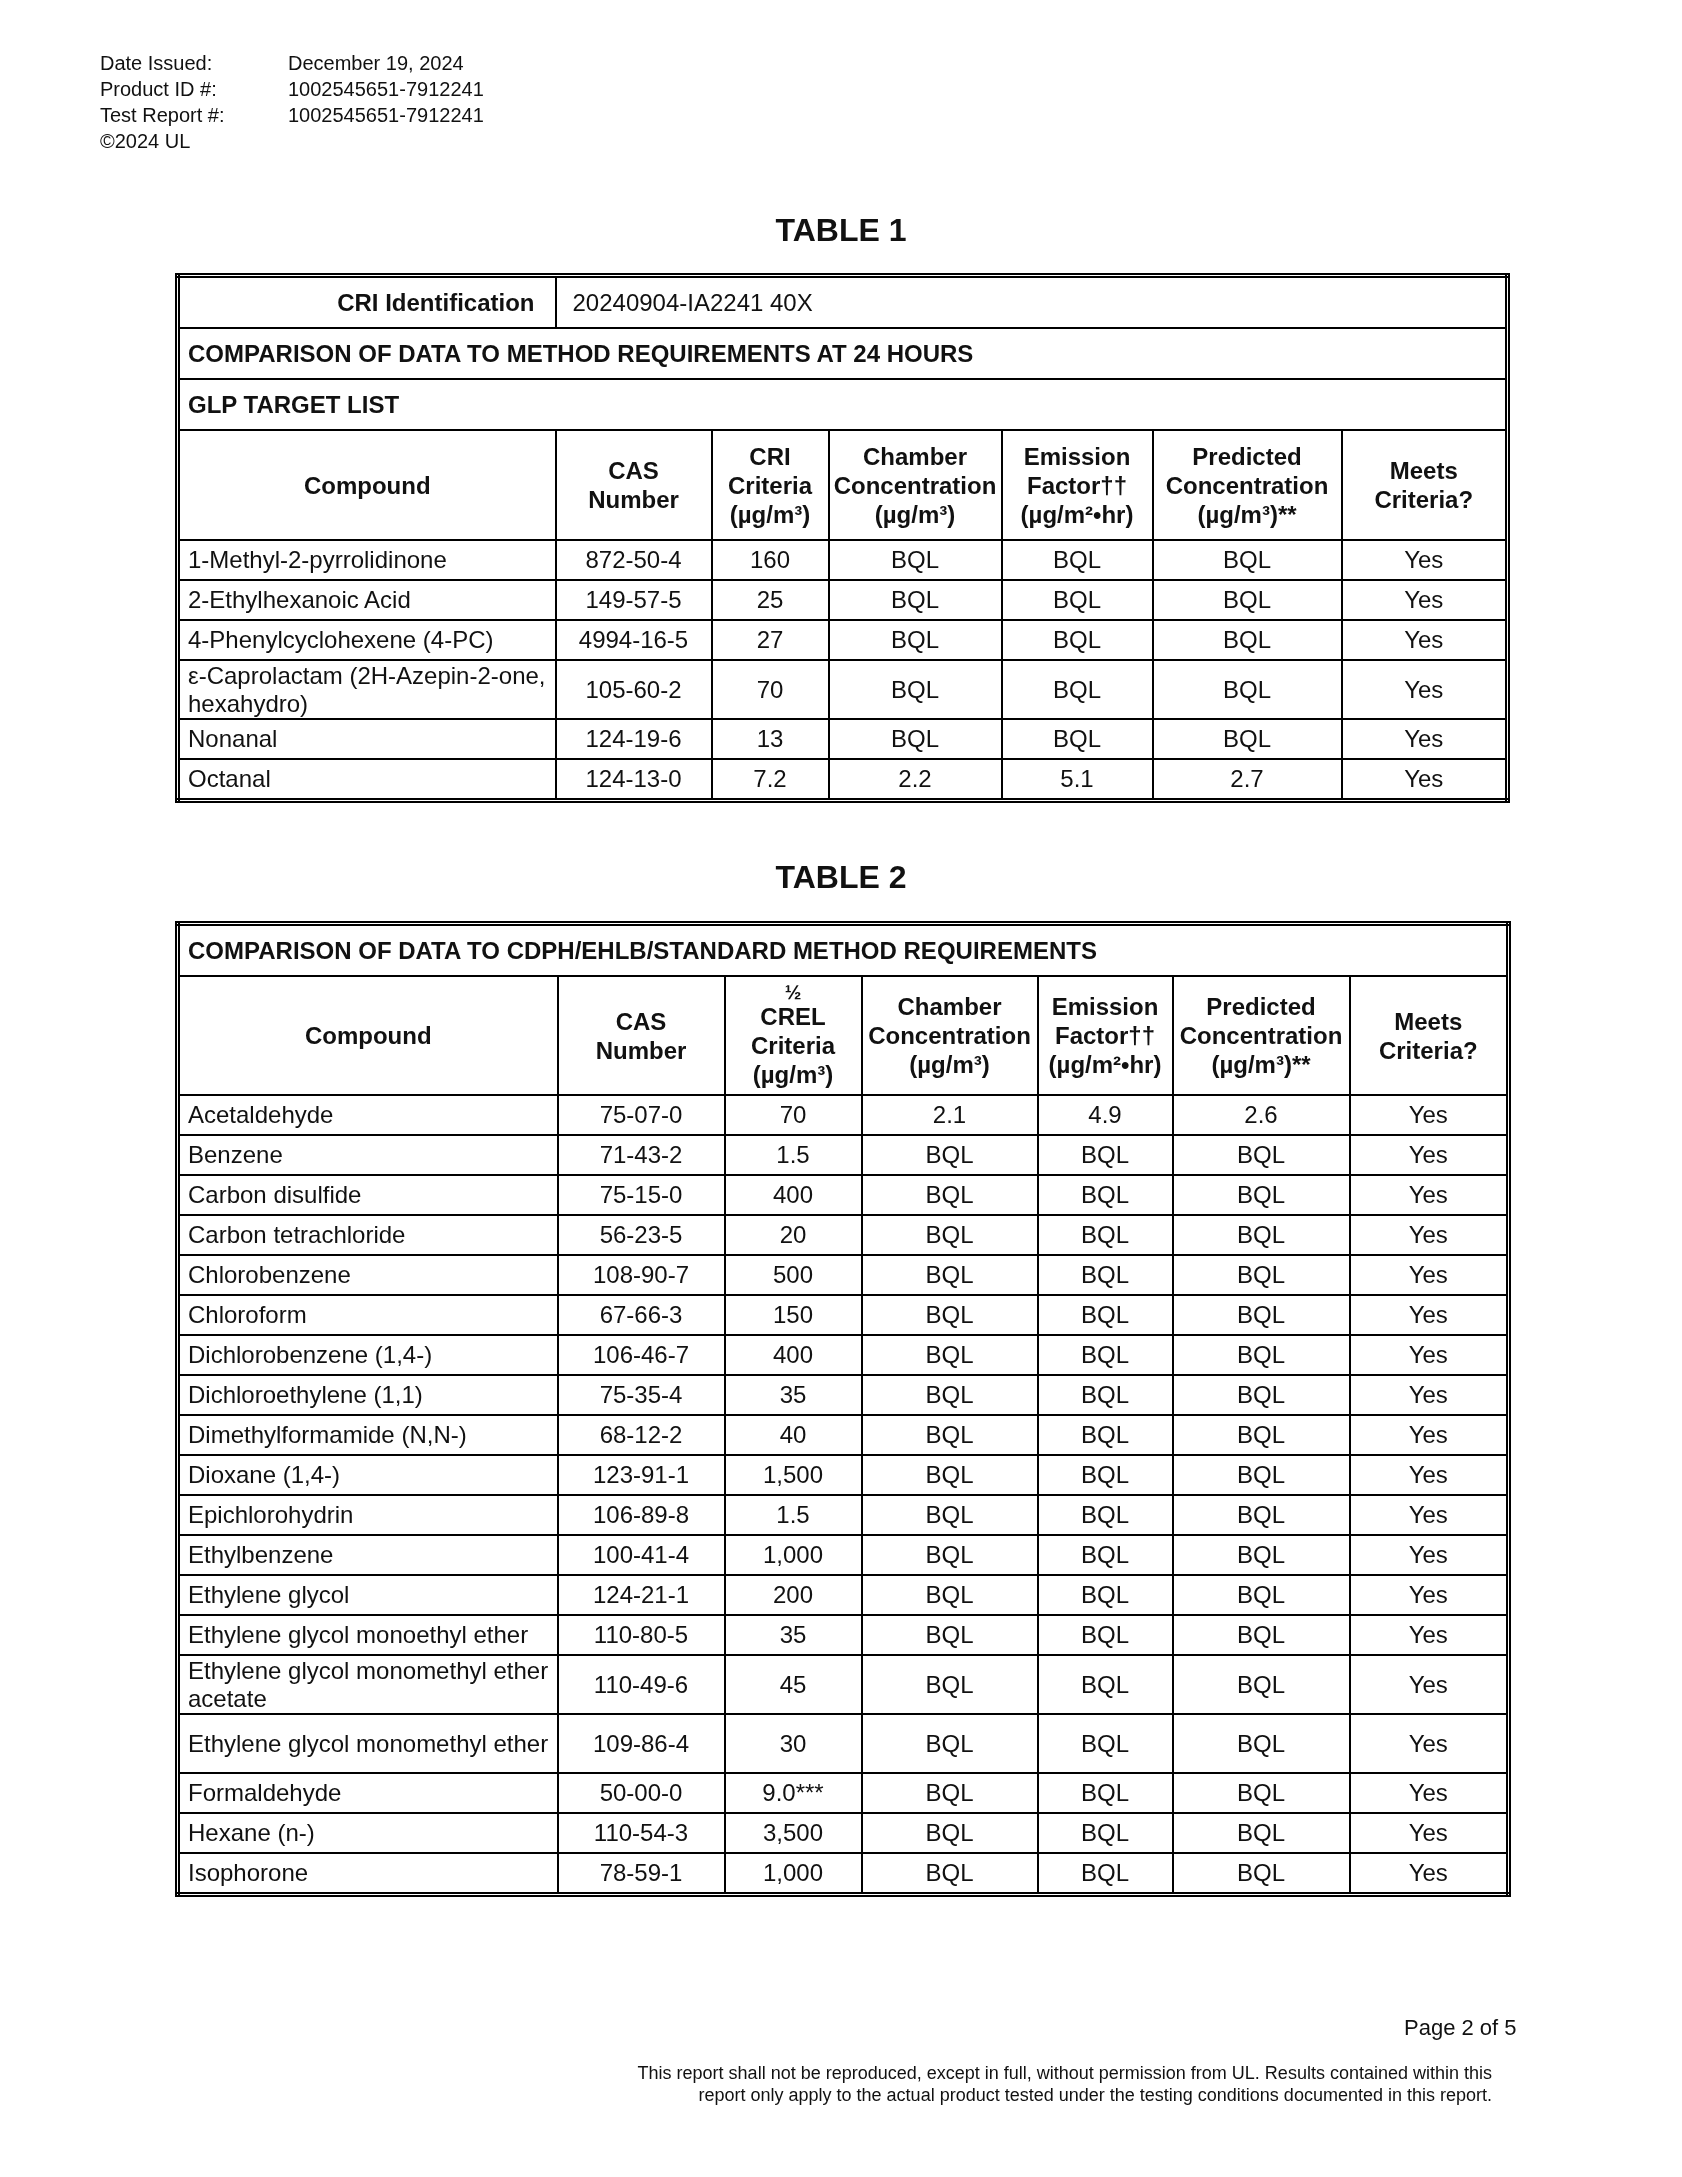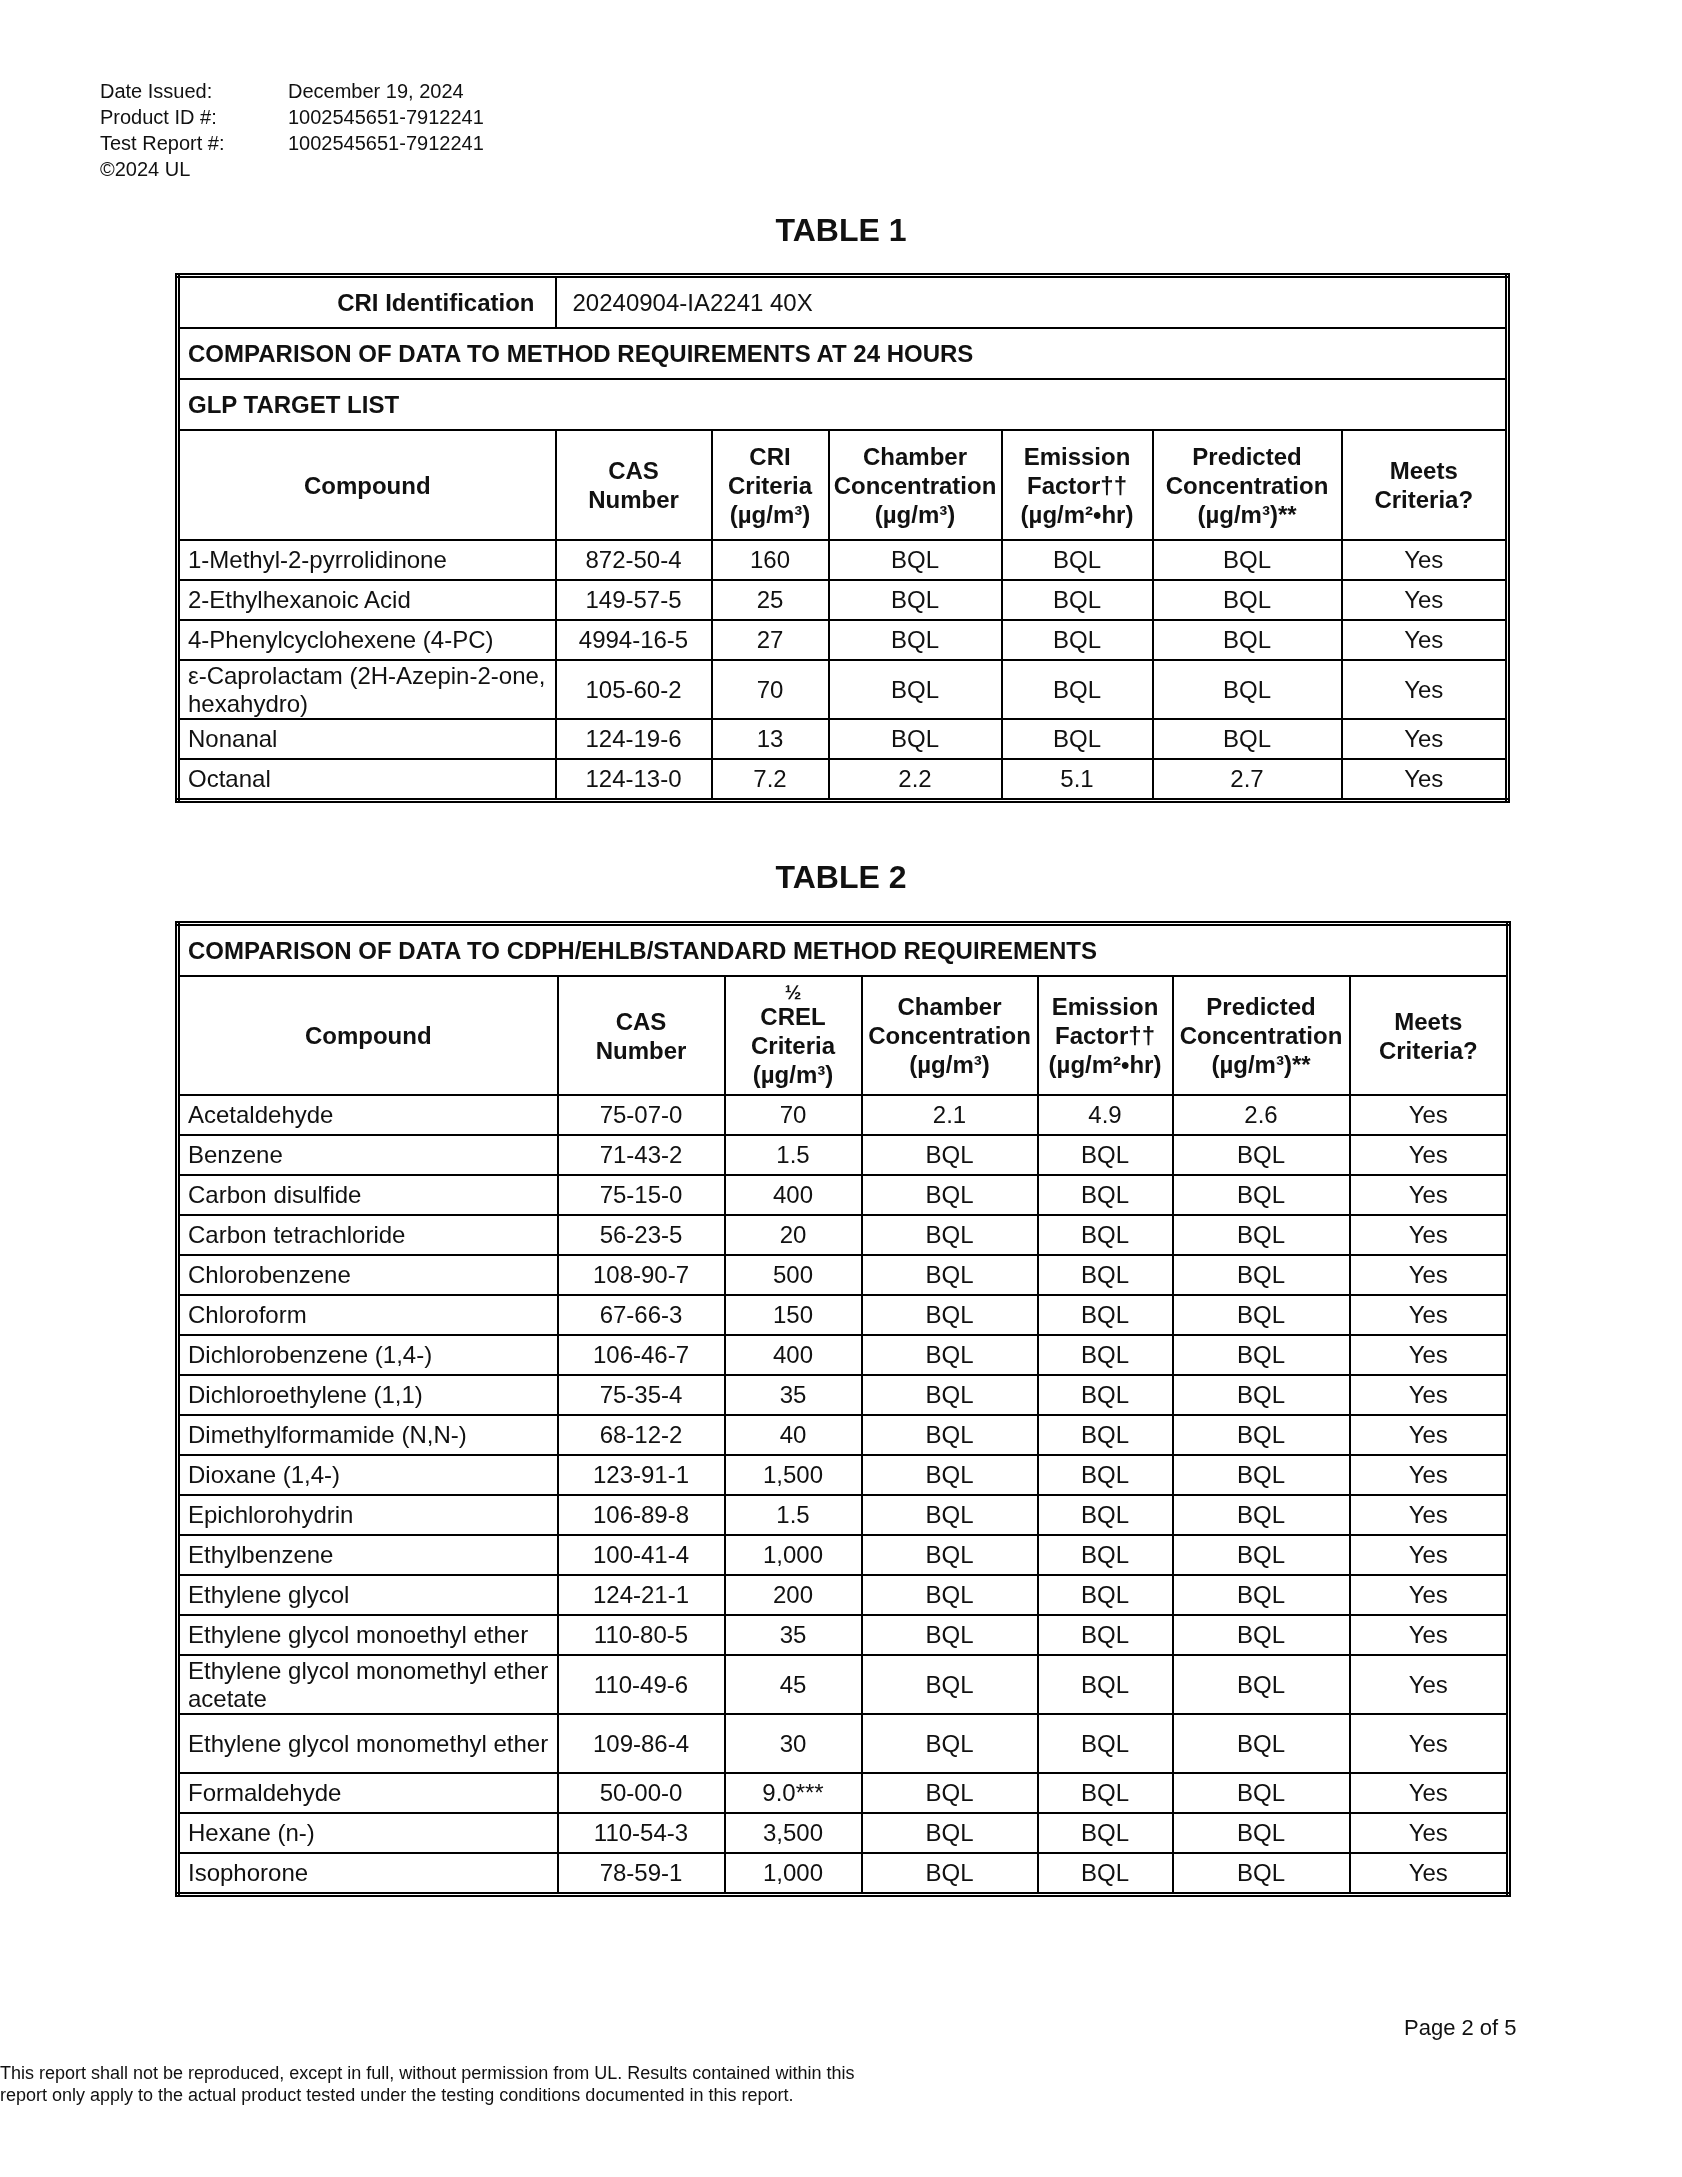--- a/index.html
+++ b/index.html
@@ -1,18 +1,18 @@
 <!DOCTYPE html>
 <html><head>
 <meta charset="utf-8">
 <style>
   html, body { margin: 0; padding: 0; background: #ffffff; }
   body { width: 1682px; height: 2177px; position: relative; overflow: hidden;
          font-family: "Liberation Sans", sans-serif; color: #111; }
-  .meta { position: absolute; left: 100px; top: 50px; font-size: 20px; line-height: 26px; margin-top: 28px; }
+  .meta { position: absolute; left: 100px; top: 50px; font-size: 20px; line-height: 26px; }
   .meta-row { display: flex; }
   .meta-label { width: 188px; }
   .table-title { position: absolute; left: 0; width: 1682px; text-align: center;
                  font-weight: bold; font-size: 32px; }
   .t1-title { top: 212px; }
   .t2-title { top: 859px; }
   table.rep { position: absolute; left: 175px; width: 1332px; border-collapse: collapse;
               border: 5px double #000; table-layout: fixed; font-size: 24px; }
   table.rep td, table.rep th { border: 2px solid #000; padding: 0 8px; vertical-align: middle; }
   table.rep th { font-weight: bold; text-align: center; line-height: 29px; padding: 4px 2px; }
@@ -22,21 +22,21 @@
   .cri-value { text-align: left; padding-left: 16px !important; }
   .banner { text-align: left; font-weight: bold; height: 49px; }
   td.num { text-align: center; }
   td.name { text-align: left; line-height: 28px; }
   tr.data td { height: 38px; }
   tr.data.two td { height: 57px; }
   .hdr th { height: 100px; }
   .t2 .hdr th { height: 109px; }
   .half { font-size: 20px; line-height: 20px; display: block; }
   .page-num { position: absolute; left: 1404px; top: 2015px; font-size: 22px; }
-  .footer { position: absolute; left: 0; width: 1492px; top: 2062px; text-align: left;
+  .footer { position: absolute; left: 0; width: 1492px; top: 2062px; text-align: right;
             font-size: 18px; line-height: 22px; }
 </style>
 </head>
 <body>
 
 <div class="meta">
   <div class="meta-row">
       <span class="meta-label">Date Issued:</span>
       <span>December 19, 2024</span>
     </div>

